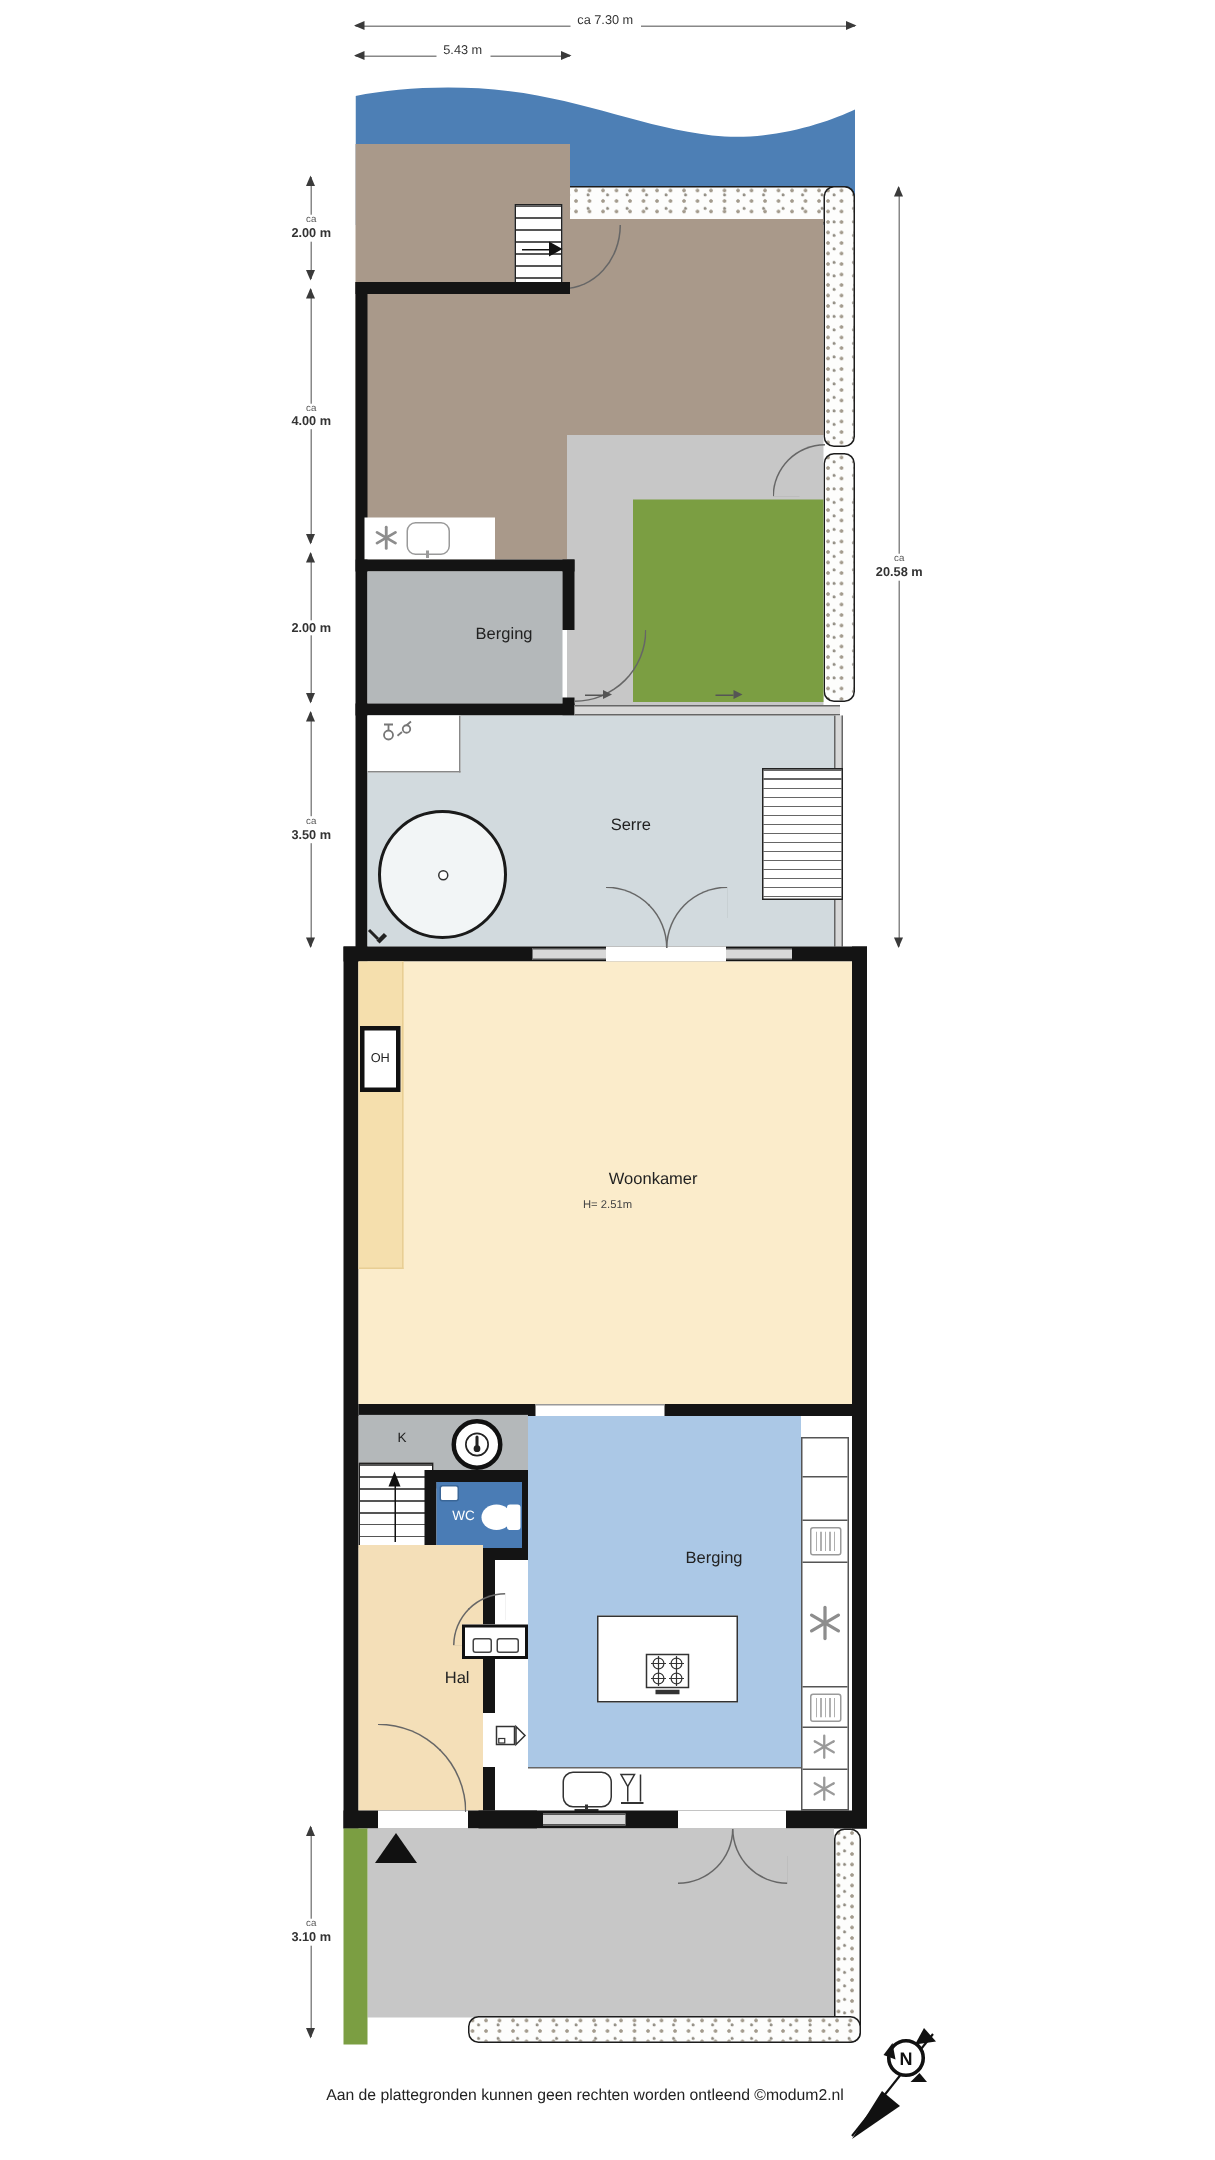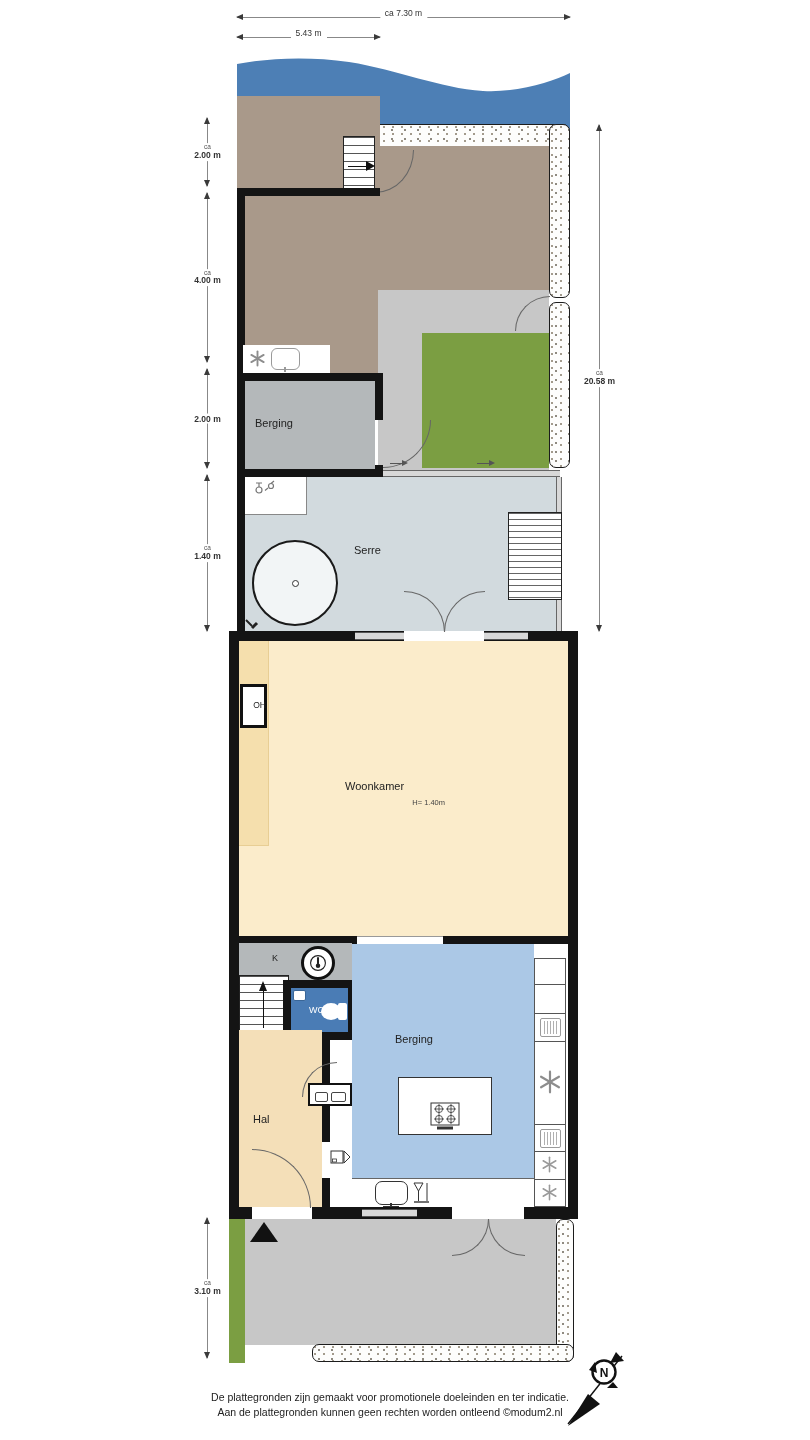--- a/index.html
+++ b/index.html
@@ -3,22 +3,22 @@
 <meta charset="utf-8">
 <style>
   html,body{margin:0;padding:0;background:#fff}
   .plan{position:relative;width:810px;height:1440px;background:#fff;font-family:"Liberation Sans",sans-serif;overflow:hidden}
   .abs{position:absolute;box-sizing:border-box}
   .wall{background:#141414}
   .stipple{background-color:#fdfdfc;
     background-image:radial-gradient(circle at 2px 2px,#a39b8d 1px,transparent 1.4px),
                      radial-gradient(circle at 6px 5px,#8f8a80 .8px,transparent 1.2px);
     background-size:9px 7px,13px 9px;border:1.3px solid #1c1c1c;border-radius:7px}
-  .rlabel{position:absolute;font-size:11px;color:#222;text-align:left;white-space:nowrap}
-  .slabel{position:absolute;font-size:9px;color:#222;text-align:right;white-space:nowrap}
+  .rlabel{position:absolute;font-size:11px;color:#222;text-align:right;white-space:nowrap}
+  .slabel{position:absolute;font-size:9px;color:#222;text-align:center;white-space:nowrap}
   .treads{background-color:#fff;border:1px solid #222;
     background-image:repeating-linear-gradient(180deg,#555 0,#555 1px,transparent 1px,transparent 8px)}
   .arc{position:absolute}
   .dim-v{position:absolute;width:1px;background:#888}
   .dim-h{position:absolute;height:1px;background:#888}
   .ar{position:absolute;width:0;height:0}
   .ar.up{left:-3px;top:-1px;border-left:3.5px solid transparent;border-right:3.5px solid transparent;border-bottom:7px solid #3a3a3a}
   .ar.dn{left:-3px;bottom:-1px;border-left:3.5px solid transparent;border-right:3.5px solid transparent;border-top:7px solid #3a3a3a}
   .ar.lf{left:-1px;top:-3px;border-top:3.5px solid transparent;border-bottom:3.5px solid transparent;border-right:7px solid #3a3a3a}
   .ar.rt{right:-1px;top:-3px;border-top:3.5px solid transparent;border-bottom:3.5px solid transparent;border-left:7px solid #3a3a3a}
@@ -115,21 +115,21 @@
   <div class="arc" style="left:404px;top:591px;width:40px;height:40px;border-top:1px solid #666;border-right:1px solid #666;border-top-right-radius:100%"></div>
   <div class="arc" style="left:444px;top:591px;width:40px;height:40px;border-top:1px solid #666;border-left:1px solid #666;border-top-left-radius:100%"></div>
   <div class="abs wall" style="left:229px;top:631px;width:10px;height:588px"></div>
   <div class="abs wall" style="left:568px;top:631px;width:10px;height:588px"></div>
 
   <div class="abs" style="left:239px;top:641px;width:329px;height:295px;background:#fbeccb"></div>
   <div class="abs" style="left:239px;top:641px;width:30px;height:205px;background:#f5dfad;border-right:1px solid #e8ce94;border-bottom:1px solid #e8ce94"></div>
   <div class="abs" style="left:240px;top:684px;width:27px;height:44px;background:#fff;border:3px solid #111"></div>
   <div class="slabel" style="left:241px;top:700px;width:25px;font-size:8.5px">OH</div>
   <div class="rlabel" style="left:345px;top:780px;width:120px">Woonkamer</div>
-  <div class="slabel" style="left:365px;top:798px;width:80px;font-size:7.5px;color:#444">H= 1.40m</div>
+  <div class="slabel" style="left:365px;top:798px;width:80px;font-size:7.5px;color:#444">H= 2.51m</div>
 
   <div class="abs wall" style="left:239px;top:936px;width:329px;height:8px"></div>
   <div class="abs" style="left:357px;top:936px;width:86px;height:8px;background:#fff;border-top:1px solid #999"></div>
   <div class="arc" style="left:357px;top:944px;width:86px;height:86px;border-left:1px solid #666;border-bottom:1px solid #666;border-bottom-left-radius:100%"></div>
 
   <div class="abs" style="left:239px;top:943px;width:113px;height:69px;background:#b4b8ba;clip-path:polygon(0 0,100% 0,100% 100%,0 47%)"></div>
   <div class="slabel" style="left:258px;top:953px;width:20px">K</div>
   <div class="abs" style="left:301px;top:946px;width:34px;height:34px;background:#fff;border:3px solid #111;border-radius:50%">
     <svg width="18" height="18" viewBox="0 0 16 16" style="position:absolute;left:5px;top:5px">
       <circle cx="8" cy="8" r="6.6" fill="none" stroke="#222" stroke-width="1"></circle>
@@ -276,21 +276,21 @@
     <span class="dim-label"><i>ca</i><b>4.00 m</b></span>
   </div>
   <div class="dim-v" style="left:207px;top:369px;height:99px">
     <span class="ar up"></span>
       <span class="ar dn"></span>
     <span class="dim-label"><i></i><b>2.00 m</b></span>
   </div>
   <div class="dim-v" style="left:207px;top:475px;height:156px">
     <span class="ar up"></span>
       <span class="ar dn"></span>
-    <span class="dim-label"><i>ca</i><b>1.40 m</b></span>
+    <span class="dim-label"><i>ca</i><b>3.50 m</b></span>
   </div>
   <div class="dim-v" style="left:207px;top:1218px;height:140px">
     <span class="ar up"></span>
       <span class="ar dn"></span>
     <span class="dim-label"><i>ca</i><b>3.10 m</b></span>
   </div>
   <div class="dim-v" style="left:599px;top:125px;height:506px">
     <span class="ar up"></span>
       <span class="ar dn"></span>
     <span class="dim-label"><i>ca</i><b>20.58 m</b></span>
@@ -300,17 +300,16 @@
     <line x1="10" y1="76" x2="64" y2="8" stroke="#111" stroke-width="1.4"></line>
     <polygon points="10,78 30,46 42,56" fill="#111"></polygon>
     <polygon points="58,4 66,13 52,15" fill="#111"></polygon>
     <circle cx="46" cy="24" r="11.5" fill="#fff" stroke="#111" stroke-width="2.4"></circle>
     <polygon points="31,22 37,14 39,25" fill="#111"></polygon>
     <polygon points="55,34 60,40 49,40" fill="#111"></polygon>
     <text x="46" y="28.5" text-anchor="middle" font-size="12" font-weight="bold" font-family="Liberation Sans, sans-serif" fill="#111">N</text>
   </svg>
 
   <div class="footer" style="left:180px;top:1390px;width:420px">
-    <div>De plattegronden zijn gemaakt voor promotionele doeleinden en ter indicatie.</div>
     <div>Aan de plattegronden kunnen geen rechten worden ontleend ©modum2.nl</div>
   </div>
 
 </div>
 
 </body></html>

